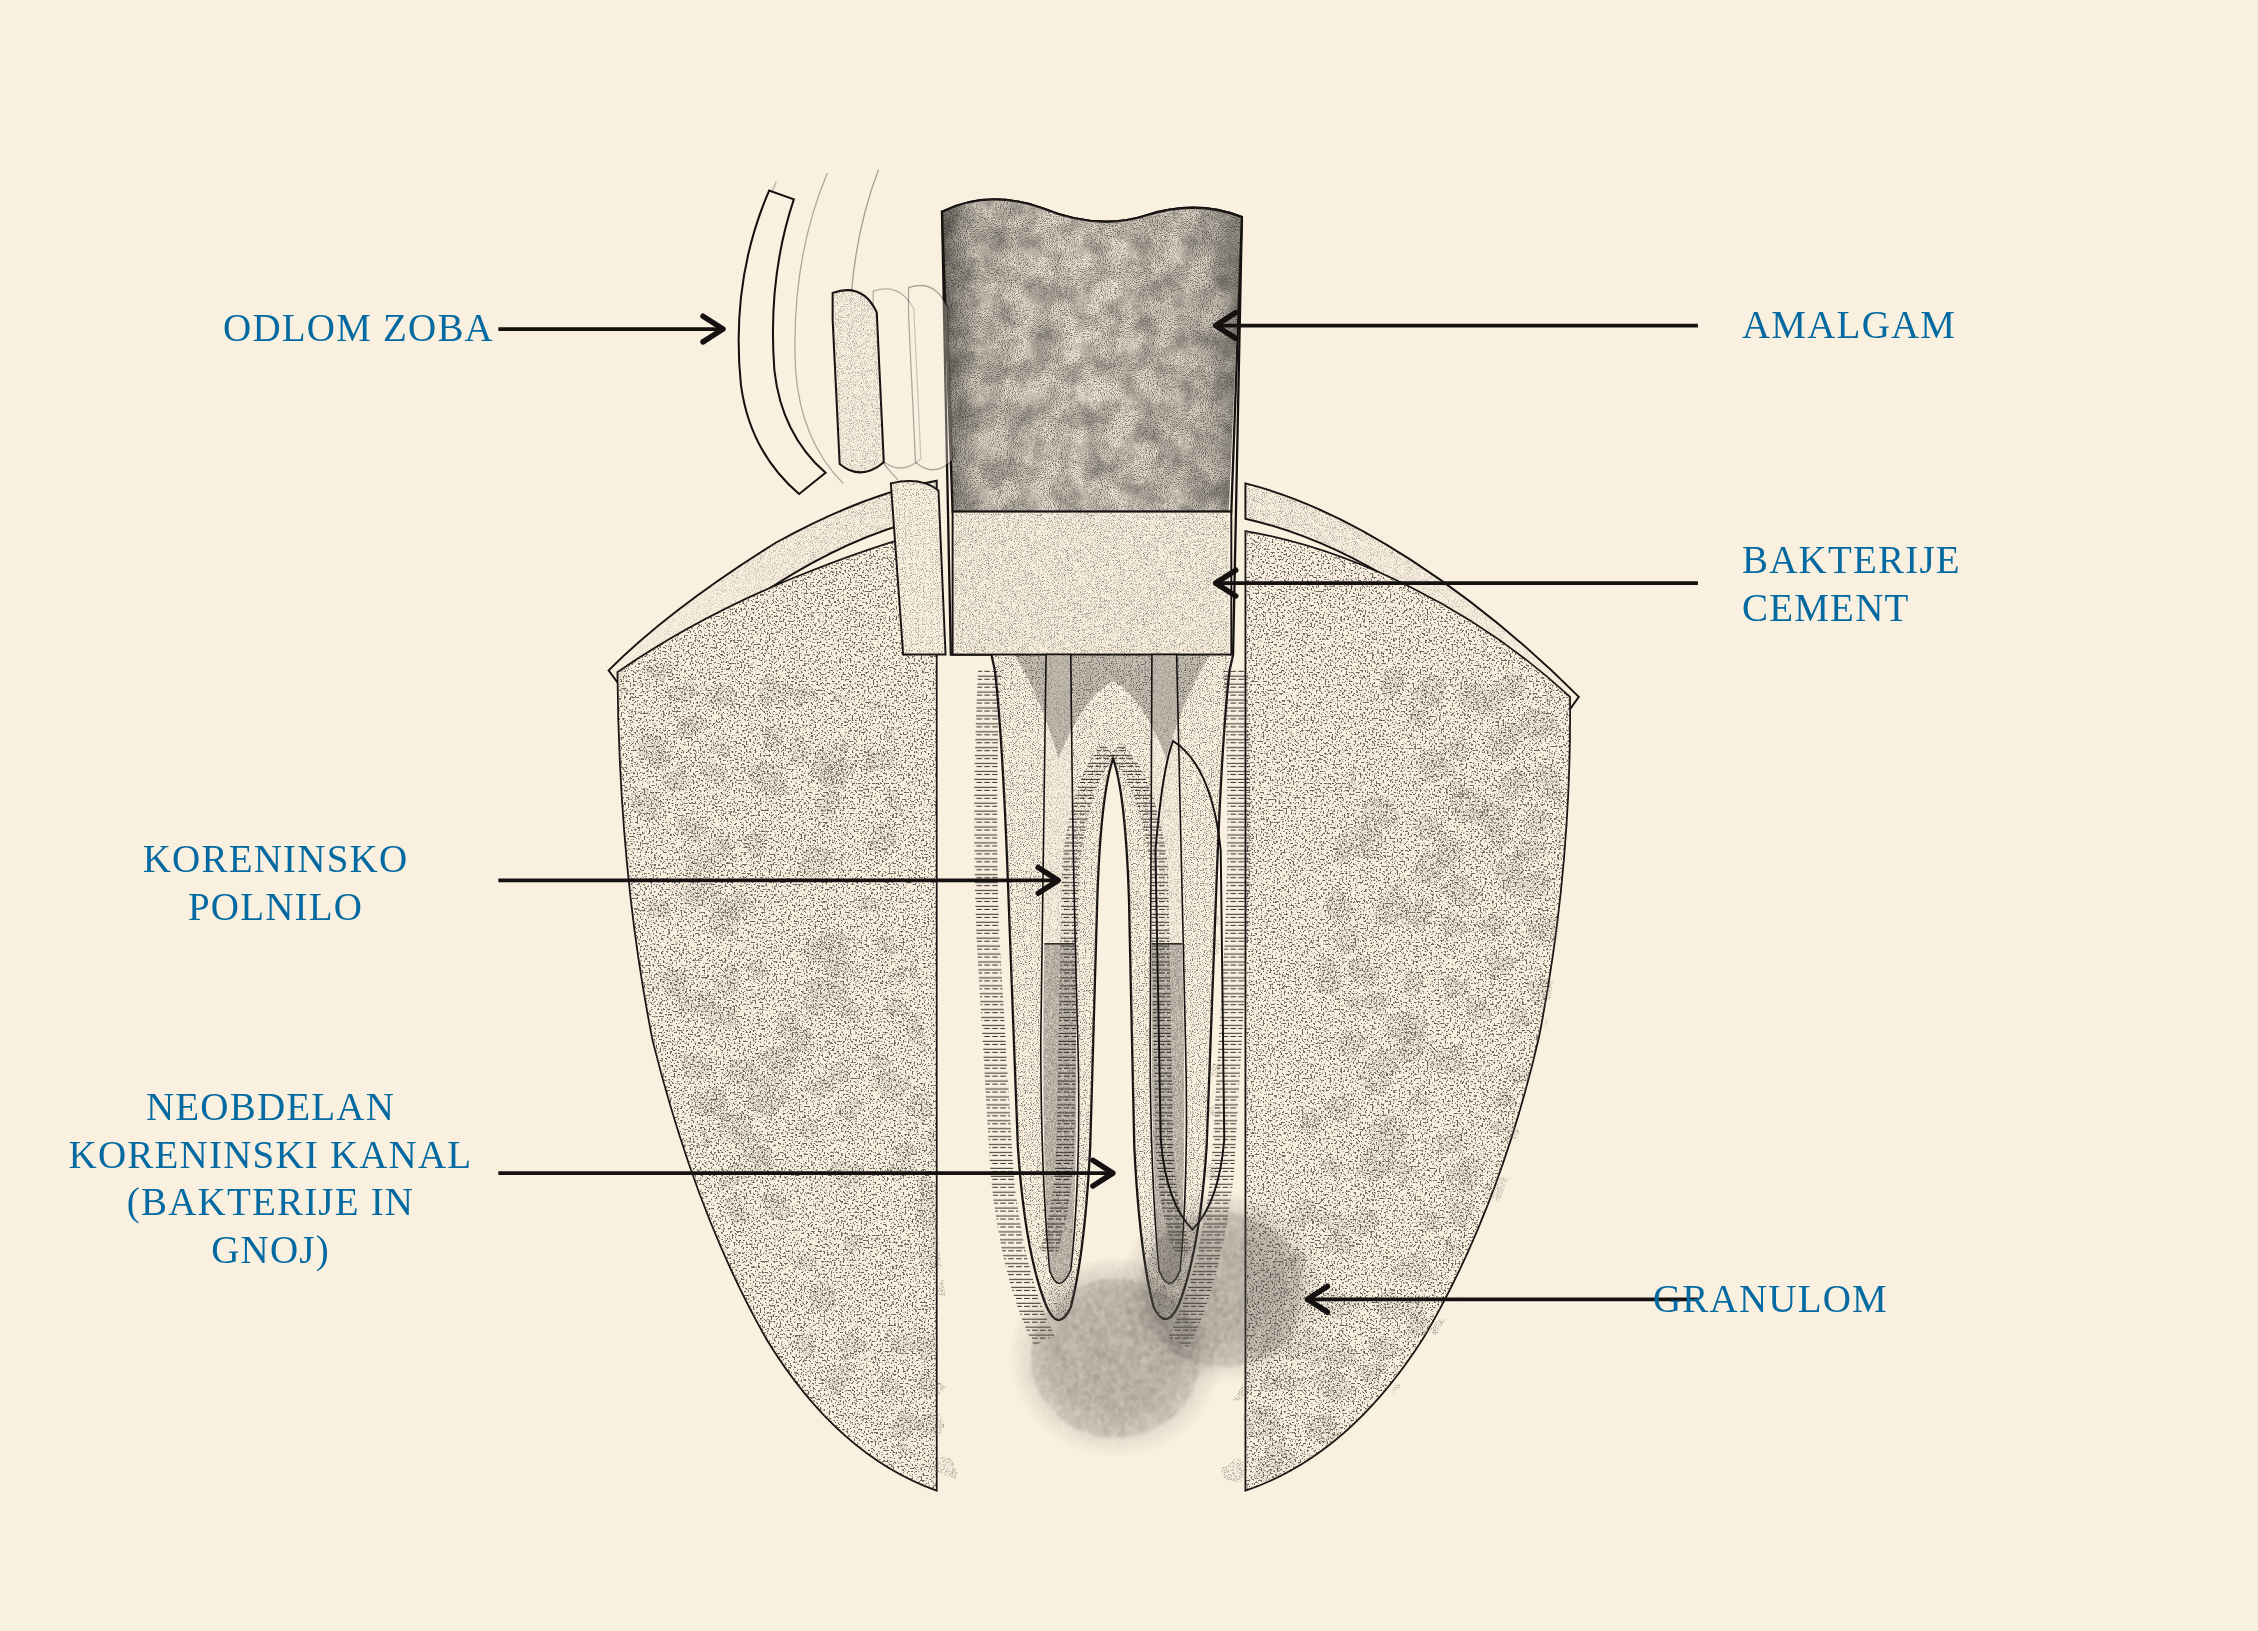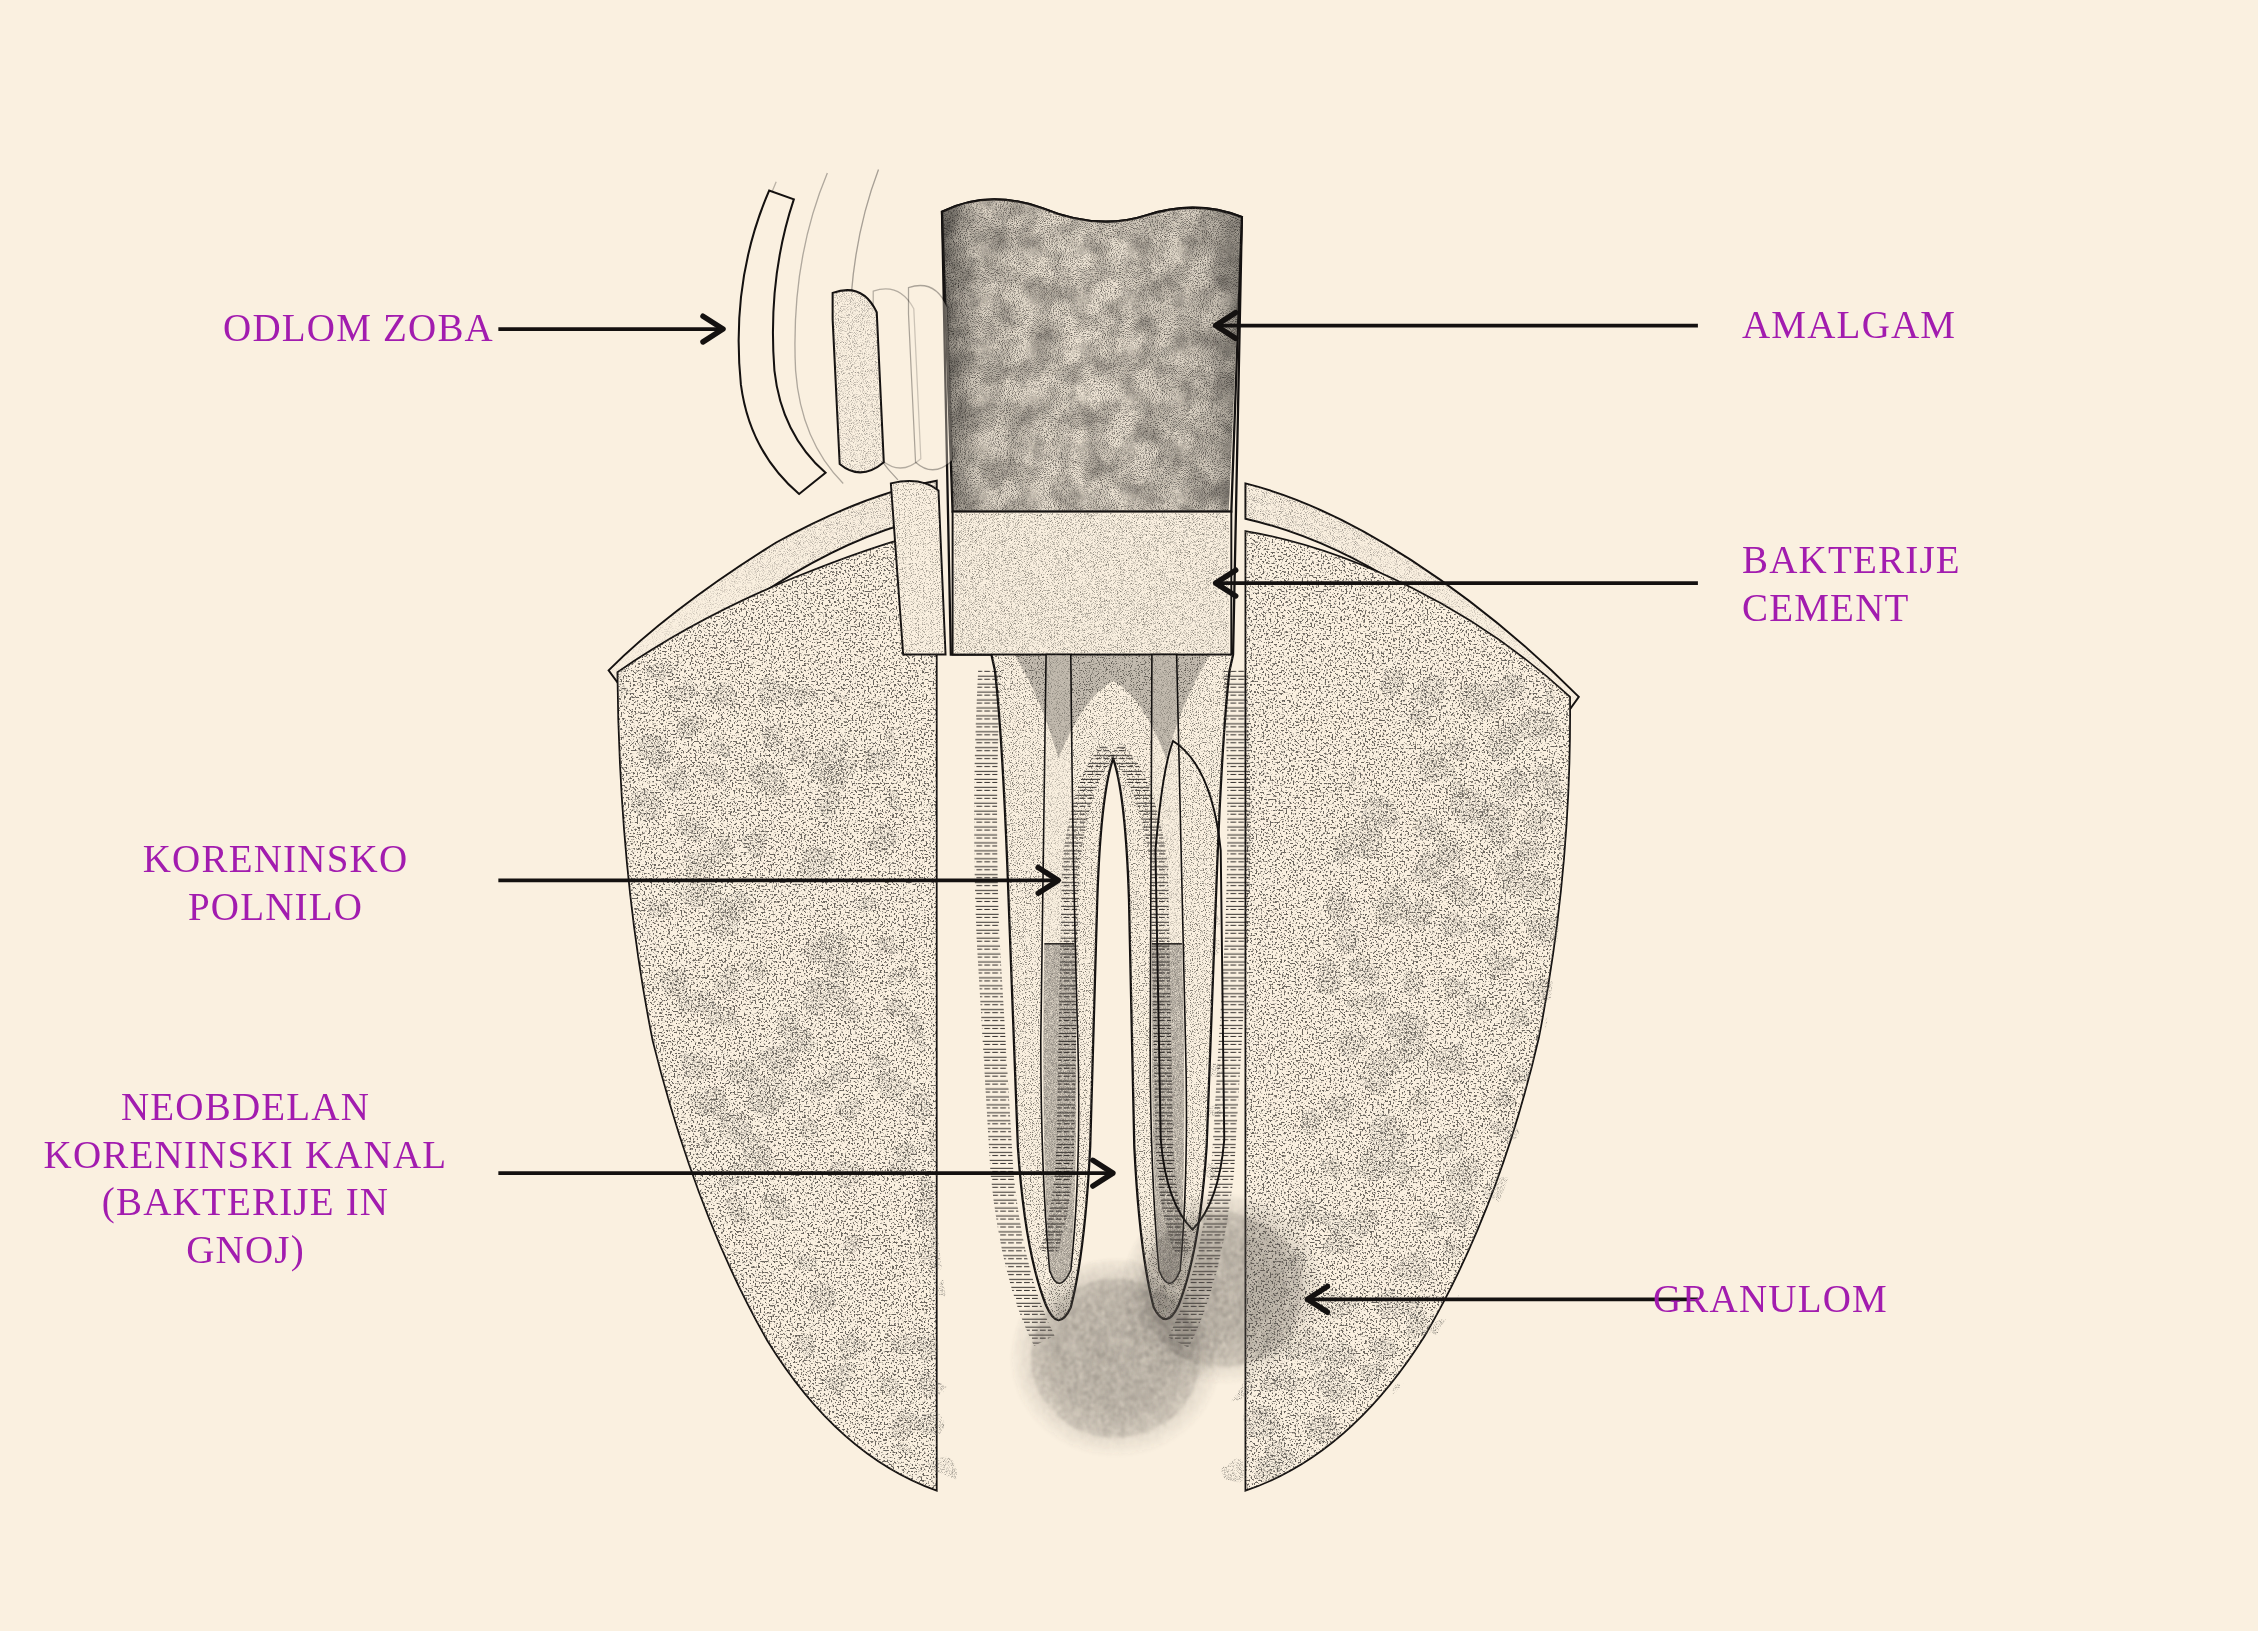--- a/index.html
+++ b/index.html
@@ -20,21 +20,21 @@
     background: #faf0e0;
   }
   #scene {
     position: absolute;
     inset: 0;
     width: 2258px;
     height: 1631px;
   }
   .label {
     position: absolute;
-    color: #a21caf;
+    color: #0369a1;
     font-family: "Liberation Serif", "DejaVu Serif", serif;
     font-size: 39px;
     letter-spacing: 1.2px;
     line-height: 1.22;
     white-space: pre-line;
     font-weight: 400;
   }
   .label.right { text-align: left; }
   .label.left-centered { text-align: center; }
   .label.left-right { text-align: right; }
@@ -672,21 +672,21 @@
         <line x1="1925" y1="1473" x2="1482" y2="1473" marker-end="url(#arrow-open)"></line>
       </g>
 
   </svg>
 
   <div class="label left-right" style="right:1764px; top:304px;">ODLOM ZOBA</div>
 
   <div class="label left-centered" style="left:64px; width:423px; top:835px;">KORENINSKO
 POLNILO</div>
 
-  <div class="label left-centered" style="left:4px; width:483px; top:1083px;">NEOBDELAN
+  <div class="label left-centered" style="left:29px; width:483px; top:1083px;">NEOBDELAN
 KORENINSKI KANAL
 (BAKTERIJE IN
 GNOJ)</div>
 
   <div class="label right" style="left:1742px; top:301px;text-align:center;">AMALGAM</div>
 
   <div class="label right" style="left:1742px; top:536px;">BAKTERIJE
 CEMENT</div>
 
   <div class="label right" style="left:1653px; top:1275px;">GRANULOM</div>

